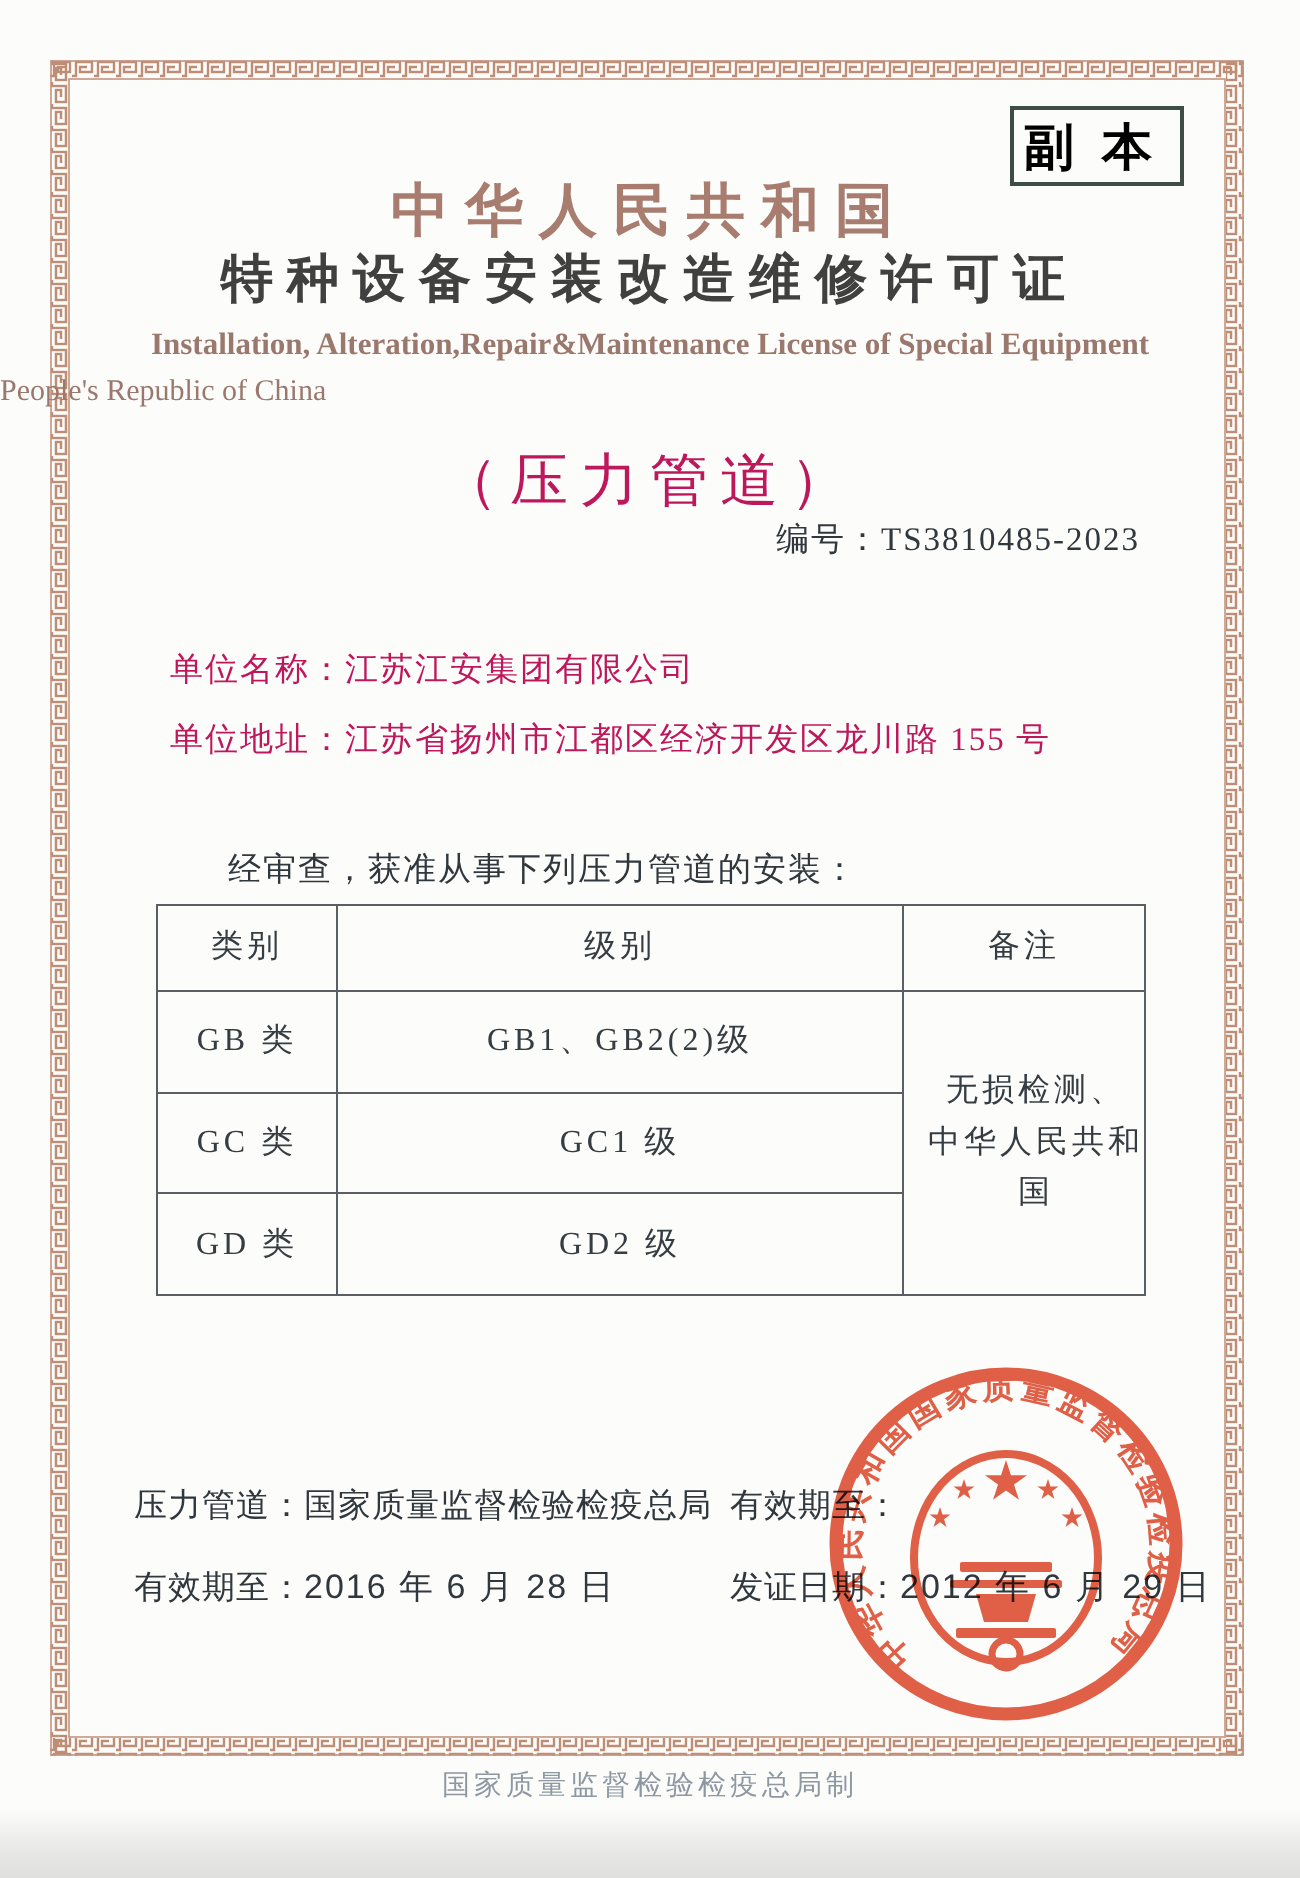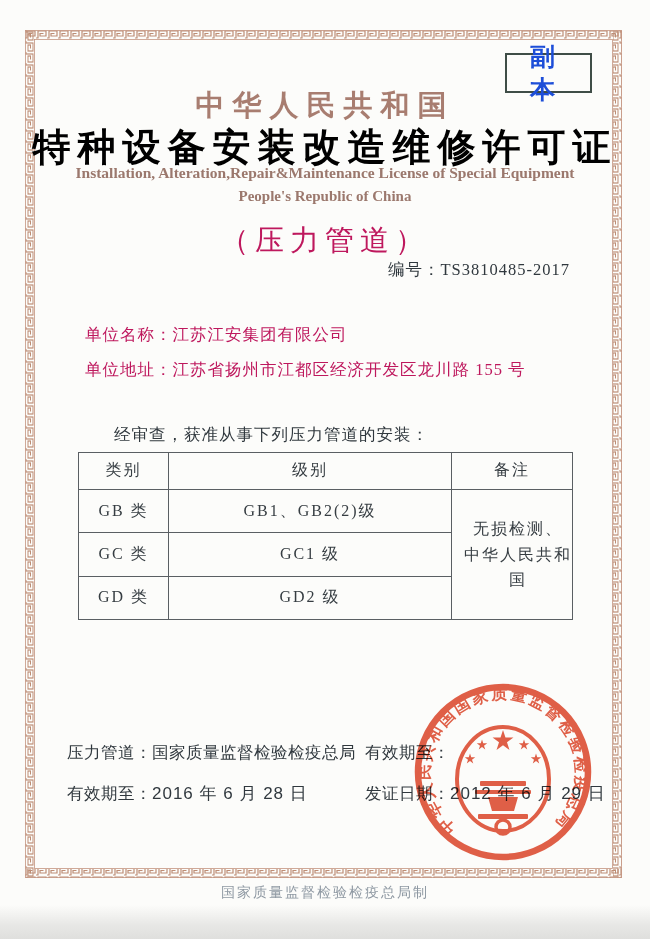--- a/index.html
+++ b/index.html
@@ -11,50 +11,50 @@
     color:#3a4146;
   }
   .scan-bottom {
     position:absolute; left:0; right:0; bottom:0; height:34px;
     background:linear-gradient(180deg, rgba(220,220,218,0) 0%, rgba(214,214,212,.55) 60%, rgba(208,208,206,.65) 100%);
   }
   .frame { position:absolute; left:25px; top:30px; }
 
   .copy-badge {
     position:absolute; left:505px; top:53px; width:87px; height:40px;
-    border:2.5px solid #3f4d47; color:#1d4ed8;
+    border:2.5px solid #3f4d47; color:#000000;
     font-size:25px; font-weight:bold; letter-spacing:14px;
     display:flex; align-items:center; justify-content:center;
-    padding-left:23px; 
+    padding-left:5px; 
     background:transparent;
   }
 
   .title-cn1 { position:absolute; left:0; right:0; top:86px; text-align:center;
     font-size:29px; font-weight:bold; letter-spacing:8px; color:#a87d70; }
   .title-cn2 { position:absolute; left:0; right:0; top:122px; text-align:center;
-    font-size:38px; font-weight:bold; letter-spacing:7px; color:#000000; }
+    font-size:26px; font-weight:bold; letter-spacing:7px; color:#404040; }
   .title-en1 { position:absolute; left:0; right:0; top:164px; text-align:center;
     font-size:15.5px; font-weight:bold; color:#9b786d; }
-  .title-en2 { position:absolute; left:0; right:0; top:188px; text-align:center;
-    font-size:15px; font-weight:bold; color:#9b786d; }
+  .title-en2 { position:absolute; left:0; right:0; top:188px; text-align:left;
+    font-size:15px; font-weight:normal; color:#9b786d; }
   .subtitle { position:absolute; left:0; right:0; top:221px; text-align:center;
     font-size:29px; letter-spacing:6px; color:#be185d; }
 
   .license-no { position:absolute; left:388px; top:259px; font-size:16.5px;
     color:#30383e; letter-spacing:1px; }
 
   .field-row { position:absolute; left:85px; font-size:16.5px; color:#be185d; letter-spacing:1px; }
   .row-name { top:324px; }
   .row-addr { top:359px; }
 
   .approval-note { position:absolute; left:114px; top:424px; font-size:16.5px;
     color:#30383e; letter-spacing:1px; }
 
   table.license-table {
-    position:absolute; left:78px; top:452px; width:494px; height:168px;
+    position:absolute; left:78px; top:452px; width:494px; height:196px;
     border-collapse:collapse; table-layout:fixed;
     font-size:16px; color:#363d42;
   }
   table.license-table th, table.license-table td {
     border:1.5px solid #5a5f63; text-align:center; vertical-align:middle;
     font-weight:normal; letter-spacing:2px;
   }
   col.c1 { width:90px; } col.c2 { width:283px; } col.c3 { width:121px; }
   td.remark { text-align:left; padding-left:12px; white-space:pre-line;
     letter-spacing:1px; line-height:1.6; }
@@ -96,21 +96,21 @@
 
   <div class="copy-badge">副本</div>
 
   <div class="title-cn1">中华人民共和国</div>
   <div class="title-cn2">特种设备安装改造维修许可证</div>
   <div class="title-en1">Installation, Alteration,Repair&amp;Maintenance License of Special Equipment</div>
   <div class="title-en2">People's Republic of China</div>
   <div class="subtitle">（压力管道）</div>
 
   <div class="license-no">
-    <span>编号：</span><span>TS3810485-2017</span>
+    <span>编号：</span><span>TS3810485-2023</span>
   </div>
 
   <div class="field-row row-name">
     <span>单位名称：</span><span>江苏江安集团有限公司</span>
   </div>
   <div class="field-row row-addr">
     <span>单位地址：</span><span>江苏省扬州市江都区经济开发区龙川路 155 号</span>
   </div>
 
   <div class="approval-note">经审查，获准从事下列压力管道的安装：</div>

